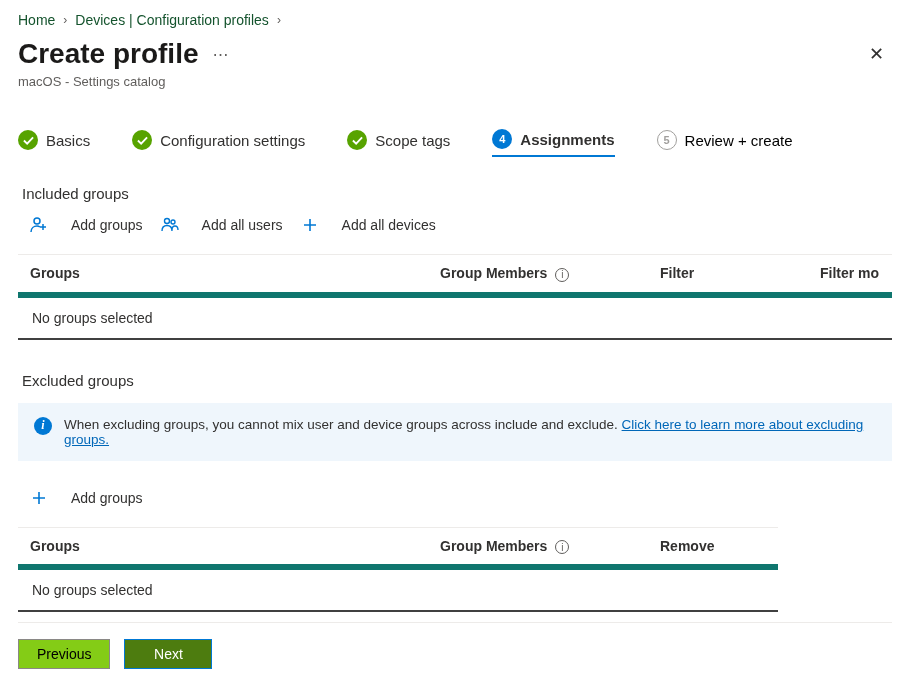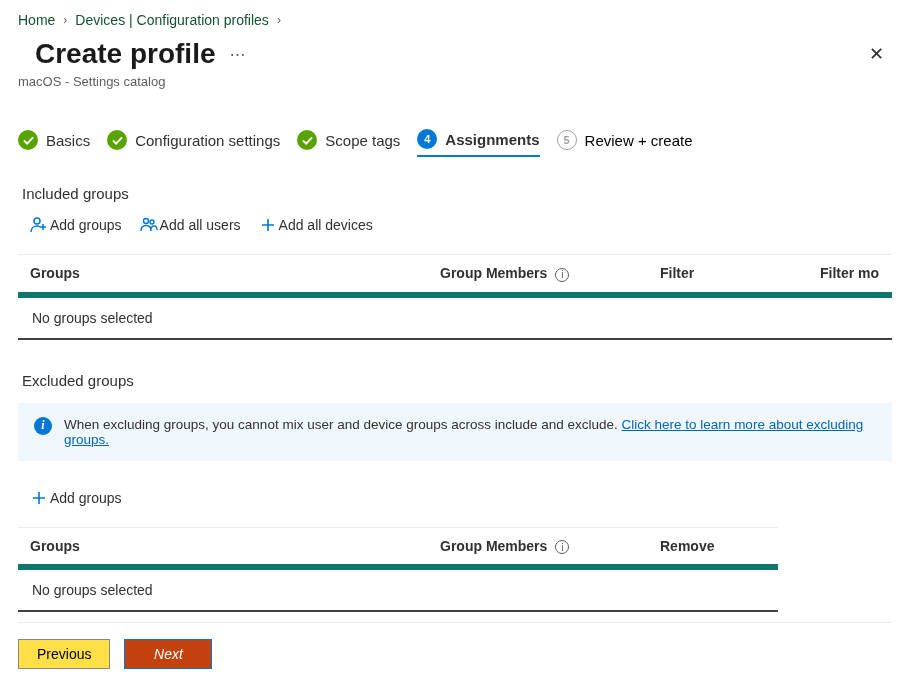--- a/index.html
+++ b/index.html
@@ -39,42 +39,41 @@
     }
     .title-wrap {
       display: flex;
       align-items: center;
       gap: 14px;
     }
     h1 {
       font-size: 28px;
       font-weight: 600;
       color: #1b1a19;
-      margin-left: 17px;
     }
     .more-dots {
       color: #605e5c;
       font-size: 16px;
       letter-spacing: 2px;
       cursor: pointer;
     }
     .close-x {
       font-size: 18px;
       color: #323130;
       cursor: pointer;
       padding: 4px 8px;
     }
     .subtitle {
       font-size: 13px;
       color: #605e5c;
       margin-bottom: 40px;
     }
     .stepper {
       display: flex;
-      gap: 17px;
+      gap: 42px;
       margin-bottom: 28px;
       flex-wrap: wrap;
     }
     .step {
       display: flex;
       align-items: center;
       gap: 8px;
       font-size: 15px;
       padding-bottom: 6px;
     }
@@ -110,21 +109,21 @@
     }
     .actions {
       display: flex;
       gap: 18px;
       margin-bottom: 20px;
       padding-left: 12px;
     }
     .action-link {
       display: flex;
       align-items: center;
-      gap: 2px;
+      gap: 23px;
       font-size: 14px;
       color: #323130;
       cursor: pointer;
     }
     .action-link .ico {
       color: #0078d4;
       width: 18px;
       height: 18px;
       display: flex;
       align-items: center;
@@ -193,29 +192,28 @@
       border-top: 1px solid #edebe9;
       padding-top: 16px;
       margin-top: 10px;
       display: flex;
       gap: 14px;
     }
     .btn {
       padding: 6px 18px;
       font-size: 14px;
       border: 1px solid #8a8886;
-      background: #fde047;
+      background: #84cc16;
       cursor: pointer;
       min-width: 88px;
     }
     .btn.primary {
-      background: #c2410c;
+      background: #4d7c0f;
       border-color: #0078d4;
       color: #fff;
-      font-style: italic;
     }
     .check-svg { width: 11px; height: 11px; }
   </style>
 </head>
 <body>
 
 <nav class="breadcrumb">
   <a>Home</a>
   <span class="sep">›</span>
   <a>Devices | Configuration profiles</a>

